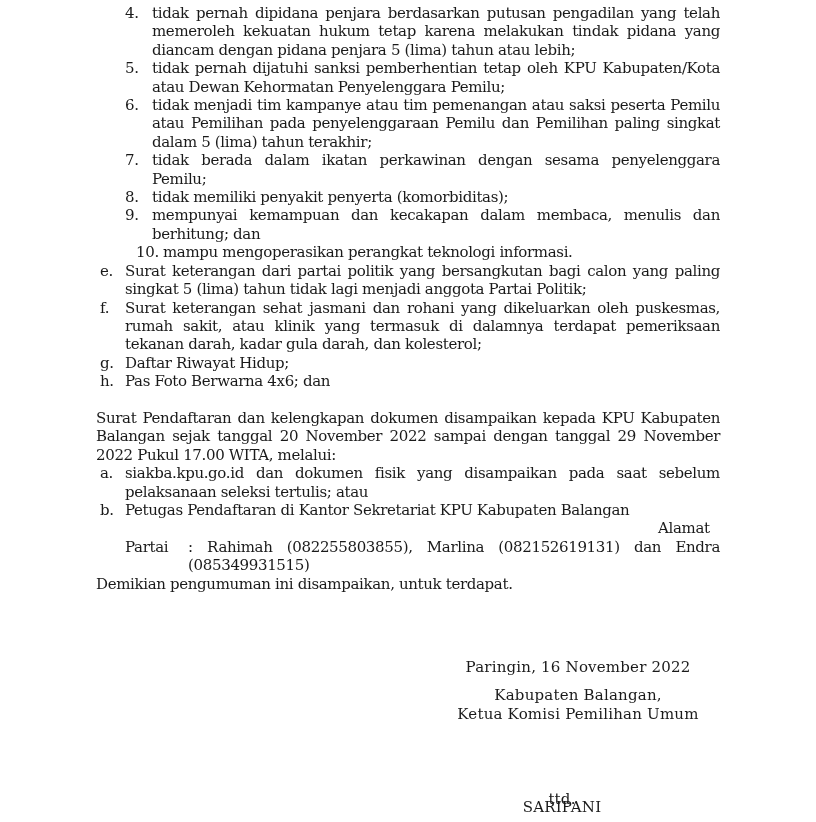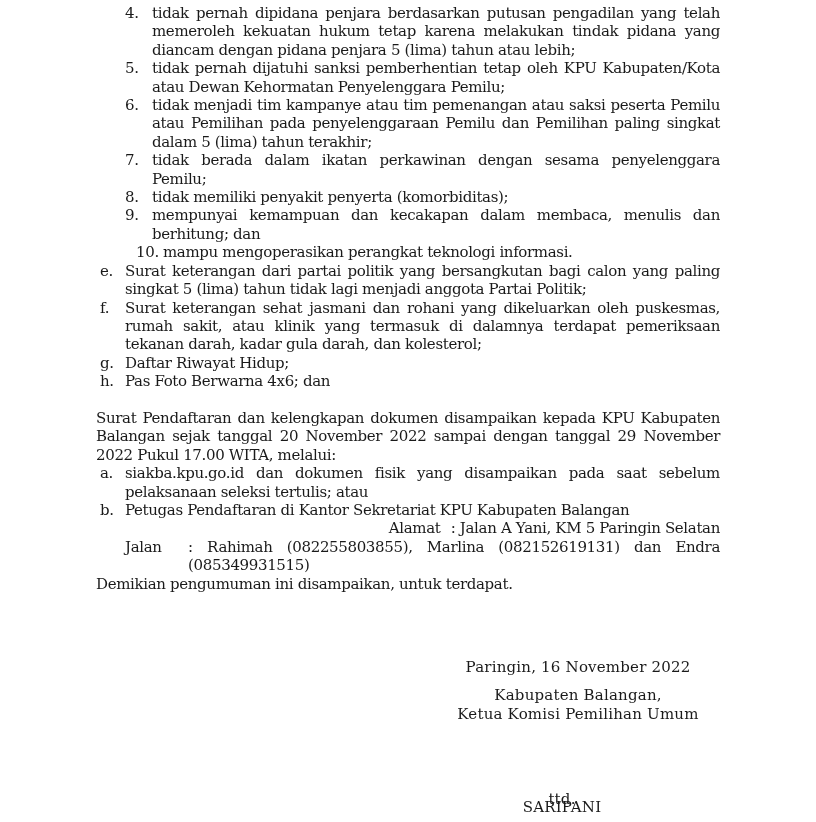--- a/index.html
+++ b/index.html
@@ -85,24 +85,23 @@
     <div class="row">
       <span class="num">a.</span>
       <span class="txt last-left">siakba.kpu.go.id dan dokumen fisik yang disampaikan pada saat sebelum pelaksanaan seleksi tertulis; atau</span>
     </div>
     <div class="row">
       <span class="num">b.</span>
       <div class="txt">
         <div>Petugas Pendaftaran di Kantor Sekretariat KPU Kabupaten Balangan</div>
         <div class="kv">
           <span class="k">Alamat</span>
-          <span class="v">: Jalan A Yani, KM 5 Paringin Selatan</span>
         </div>
         <div class="kv">
-          <span class="k">Jalan</span>
+          <span class="k">Partai</span>
           <span class="v txt last-left" style="margin-left:8px">: Rahimah (082255803855), Marlina (082152619131) dan Endra (085349931515)</span>
         </div>
       </div>
     </div>
   </div>
 
   <div>Demikian pengumuman ini disampaikan, untuk terdapat.</div>
 </div>
 
 <div class="sig" style="top:658px;">Paringin, 16 November 2022</div>

